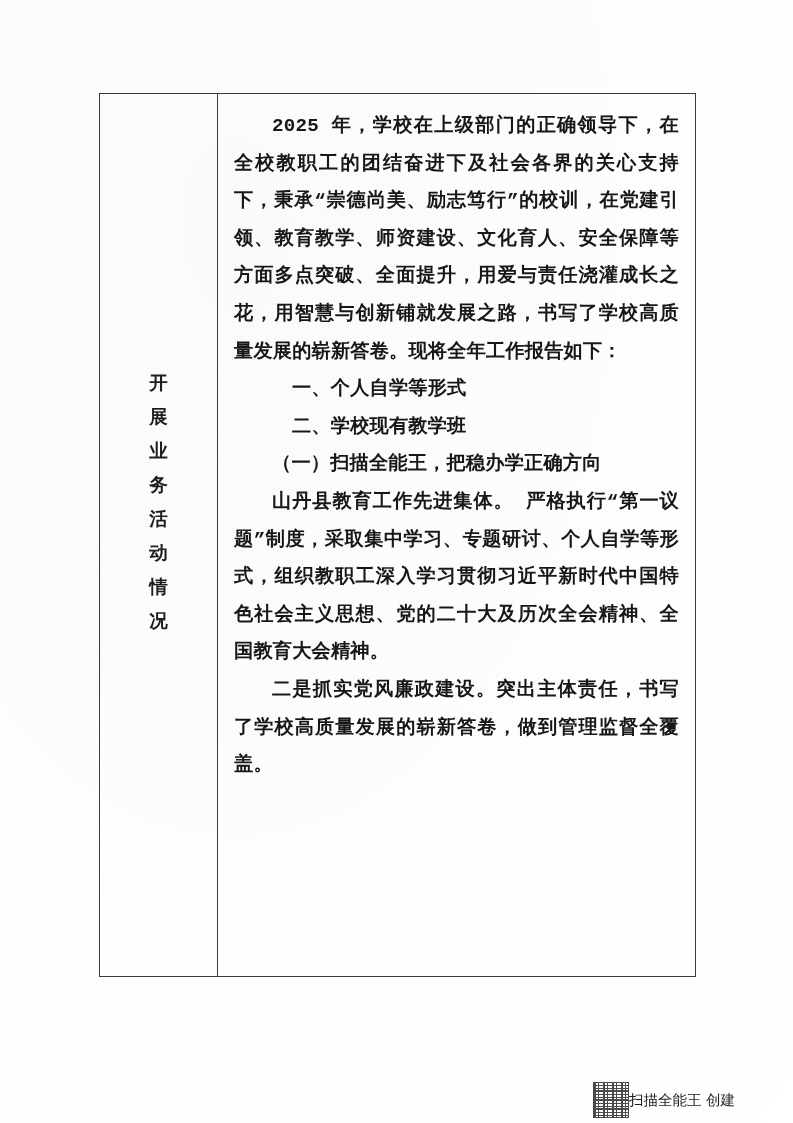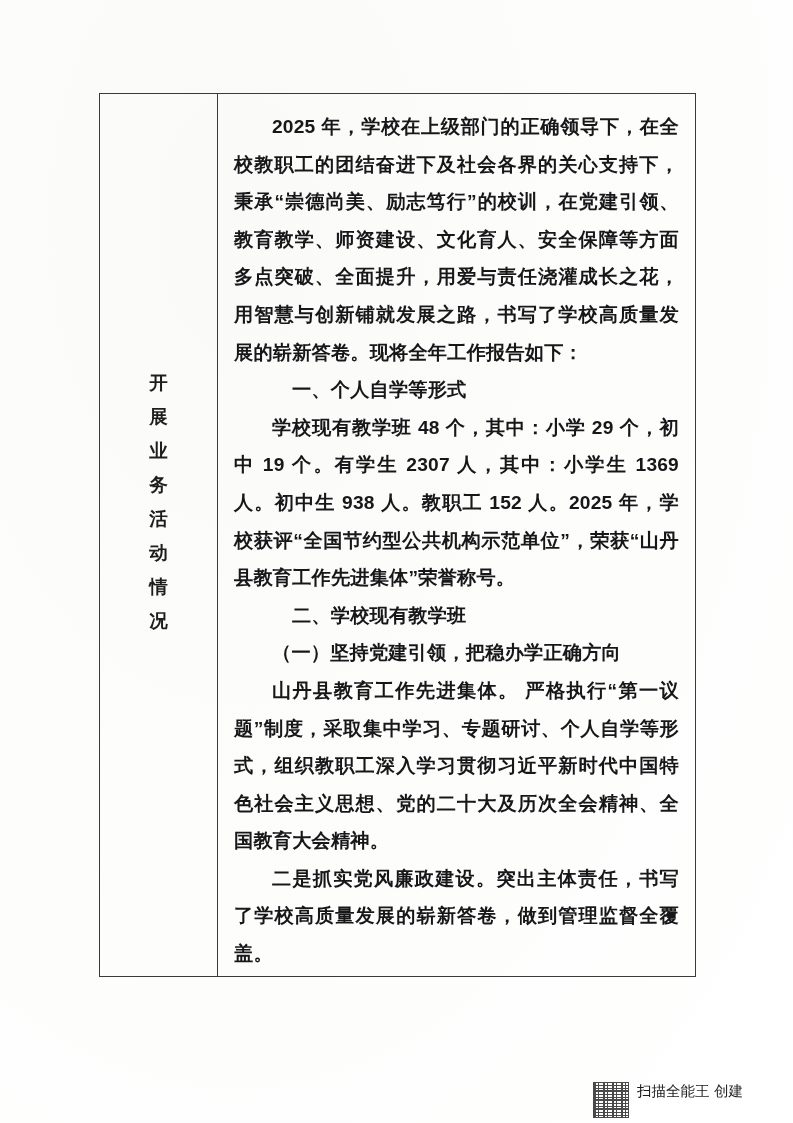--- a/index.html
+++ b/index.html
@@ -67,31 +67,31 @@
 
   .para {
     font-size: 19.2px;
     line-height: 37.6px;
     color: #17171a;
     text-align: justify;
     text-justify: inter-ideograph;
     margin: 0;
     letter-spacing: 0.2px;
     font-weight: 600;
-    font-family: Liberation Sans, sans-serif;
+    font-family: Liberation Mono, monospace;
   }
   .indent-2 { text-indent: 38px; }
   .indent-3 { text-indent: 58px; }
 
   .footer-stamp {
     position: absolute;
     left: 593px;
     top: 1082px;
     display: flex;
-    gap: 8px;
+    align-items: center;
   }
   .qr {
     width: 36px;
     height: 36px;
     background:
       linear-gradient(90deg, #2b2b2b 25%, transparent 25%, transparent 50%, #2b2b2b 50%, #2b2b2b 60%, transparent 60%),
       linear-gradient(0deg, #2b2b2b 18%, transparent 18%, transparent 36%, #2b2b2b 36%, #2b2b2b 48%, transparent 48%, transparent 70%, #2b2b2b 70%, #2b2b2b 80%, transparent 80%),
       #ffffff;
     background-size: 9px 9px, 9px 9px, 100% 100%;
     border: 1px solid #2b2b2b;
@@ -121,23 +121,22 @@
       <span>活</span>
       <span>动</span>
       <span>情</span>
       <span>况</span>
     </div>
   </div>
 
   <div class="body-cell">
     <p class="para indent-2">2025 年，学校在上级部门的正确领导下，在全校教职工的团结奋进下及社会各界的关心支持下，秉承“崇德尚美、励志笃行”的校训，在党建引领、教育教学、师资建设、文化育人、安全保障等方面多点突破、全面提升，用爱与责任浇灌成长之花，用智慧与创新铺就发展之路，书写了学校高质量发展的崭新答卷。现将全年工作报告如下：</p>
     <p class="para indent-3">一、个人自学等形式</p>
-    <p class="para indent-2">学校现有教学班 48 个，其中：小学 29 个，初中 19 个。有学生 2307 人，其中：小学生 1369 人。初中生 938 人。教职工 152 人。2025 年，学校获评“全国节约型公共机构示范单位”，荣获“山丹县教育工作先进集体”荣誉称号。</p>
     <p class="para indent-3">二、学校现有教学班</p>
-    <p class="para indent-2">（一）坚持党建引领，把稳办学正确方向</p>
+    <p class="para indent-2">（一）扫描全能王，把稳办学正确方向</p>
     <p class="para indent-2">山丹县教育工作先进集体。 严格执行“第一议题”制度，采取集中学习、专题研讨、个人自学等形式，组织教职工深入学习贯彻习近平新时代中国特色社会主义思想、党的二十大及历次全会精神、全国教育大会精神。</p>
     <p class="para indent-2">二是抓实党风廉政建设。突出主体责任，书写了学校高质量发展的崭新答卷，做到管理监督全覆盖。</p>
   </div>
 
 </div>
 
 <div class="footer-stamp">
   <div class="qr"></div>
   <div class="stamp-text">扫描全能王  创建</div>
 </div>

